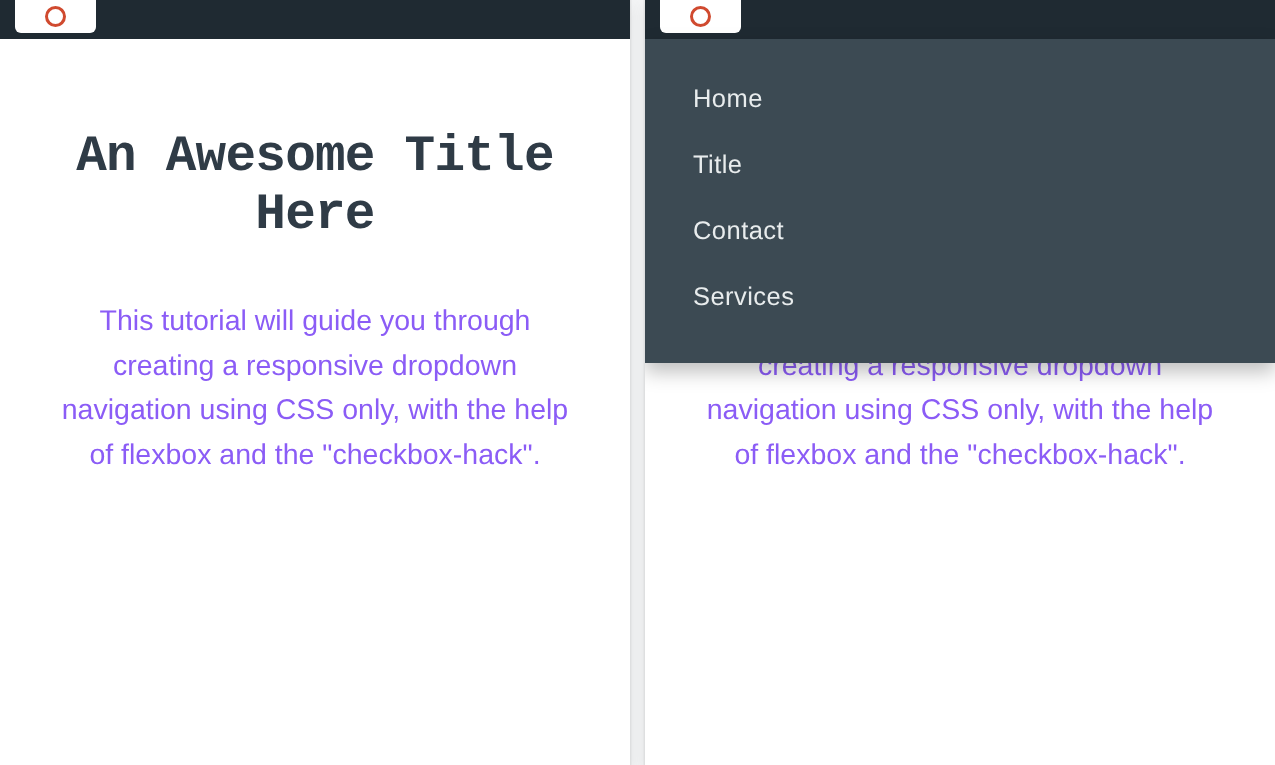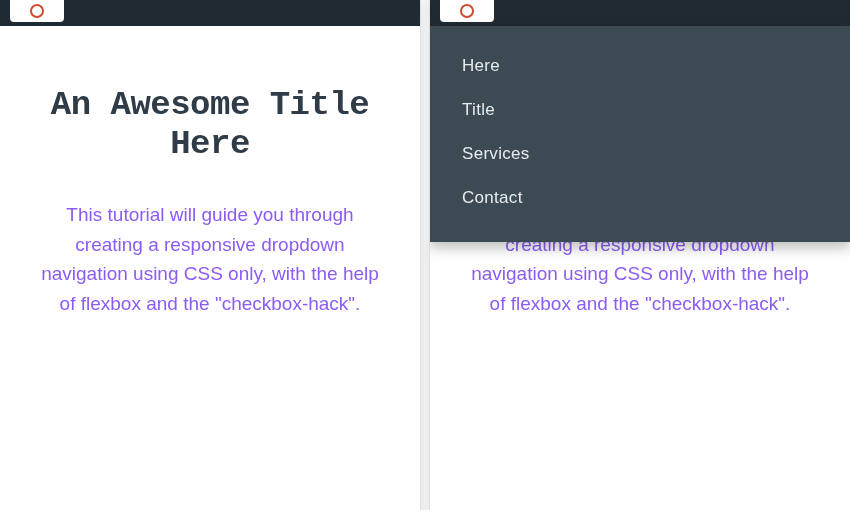--- a/index.html
+++ b/index.html
@@ -66,20 +66,20 @@
     <div class="topbar">
       <div class="logo-badge">
         <div class="logo-circle"></div>
       </div>
     </div>
     <div class="content">
       <h1 class="title">An Awesome Title Here</h1>
       <p class="body-text">This tutorial will guide you through creating a responsive dropdown navigation using CSS only, with the help of flexbox and the "checkbox-hack".</p>
     </div>
     <nav class="dropdown">
-      <a href="#">Here</a>
+      <a href="#">Home</a>
       <a href="#">Title</a>
+      <a href="#">Contact</a>
       <a href="#">Services</a>
-      <a href="#">Contact</a>
     </nav>
   </div>
 
 </div>
 
 </body></html>

